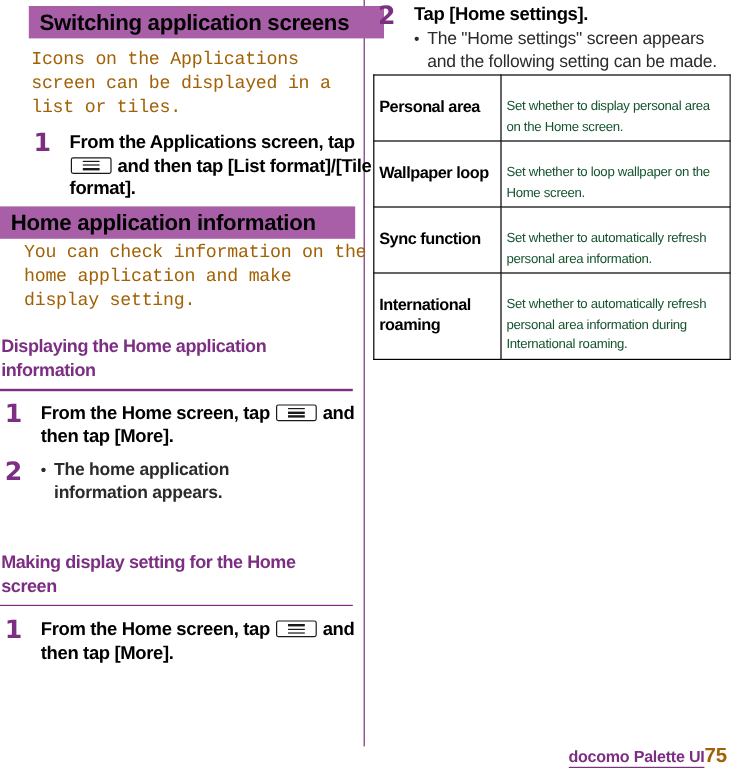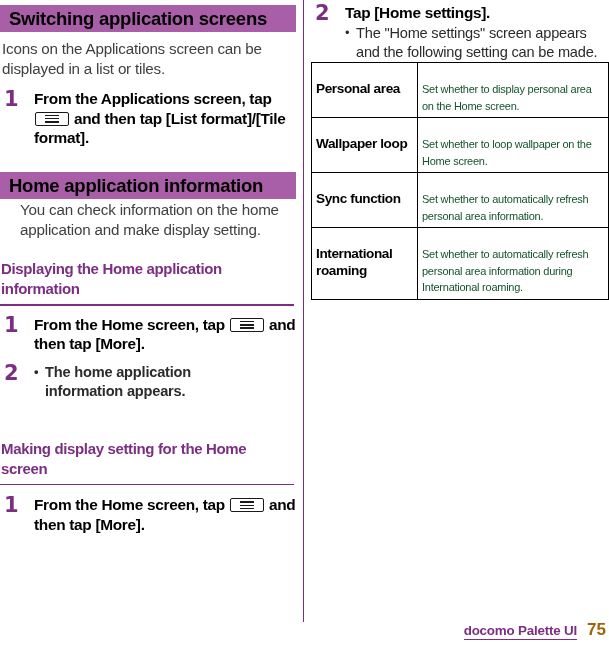--- a/index.html
+++ b/index.html
@@ -52,24 +52,25 @@
     padding: 0 0 0 9px;
     letter-spacing: -0.25px;
     white-space: nowrap;
     overflow: hidden;
   }
 
   
   .para {
     font-size: 15.2px;
     line-height: 20px;
-    color: #404040;
+    color: #a16207;
     letter-spacing: -0.2px;
     margin: 0;
     padding: 0;
+    font-family: Liberation Mono, monospace;
   }
 
   
   .subhead {
     color: #7B2E82;
     font-weight: bold;
     font-size: 15px;
     line-height: 20px;
     letter-spacing: -0.35px;
     margin: 0;
@@ -174,21 +175,20 @@
     color: #14532d;
   }
 
   
   .footer {
     position: absolute;
     right: 3px;
     bottom: 8px;
     display: flex;
     align-items: baseline;
-    gap: 10px;
   }
   .footer-brand {
     color: #7B2E82;
     font-weight: bold;
     font-size: 13.4px;
     letter-spacing: -0.2px;
     border-bottom: 1.4px solid #7B2E82;
     padding-bottom: 1px;
   }
   .footer-page {
@@ -199,21 +199,21 @@
 </style>
 </head>
 <body>
 
 <div id="page">
 
   <div class="col-divider"></div>
 
   <div class="col col-left">
 
-    <div style="position:absolute; left:0; top:5px; width:296px;">
+    <div style="position:absolute; left:0; top:5px; width:296px;padding-left:24px;">
 
       <div class="banner">Switching application screens</div>
 
       <p class="para" style="margin-top:7px; padding-left:2px; width:282px;">Icons on the Applications screen can be displayed in a list or tiles.</p>
 
       <div class="step" style="margin-top:10px;">
         <span class="step-num">1</span>
         <div class="step-title">
           <span>From the Applications screen, tap</span>
           <span class="menu-key"><i></i><i></i><i></i></span>

